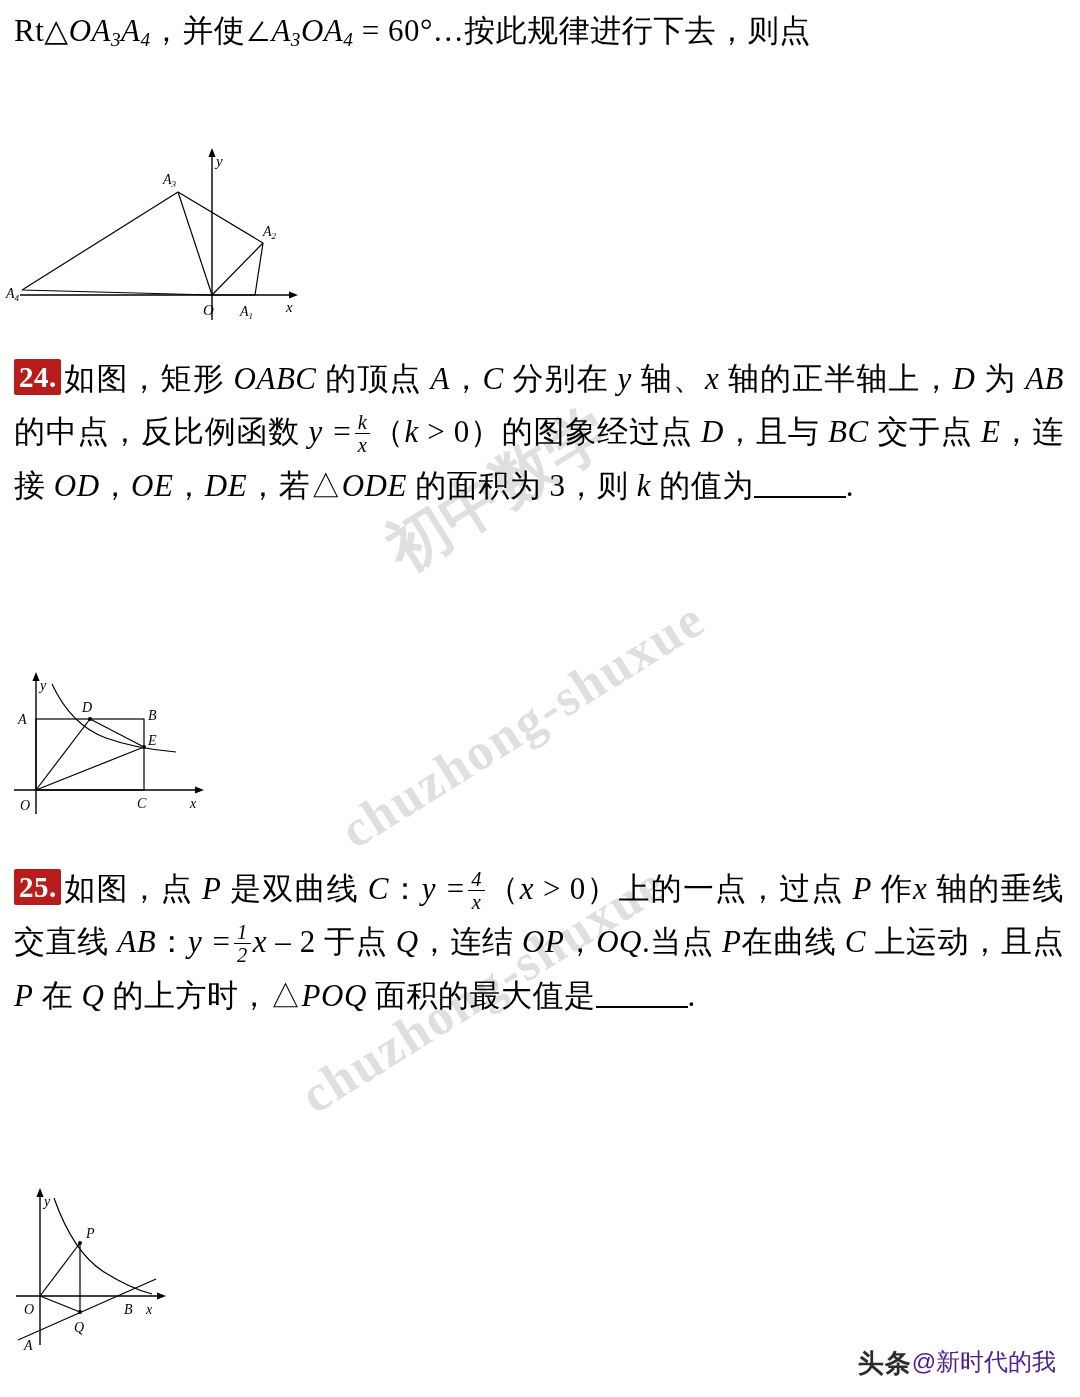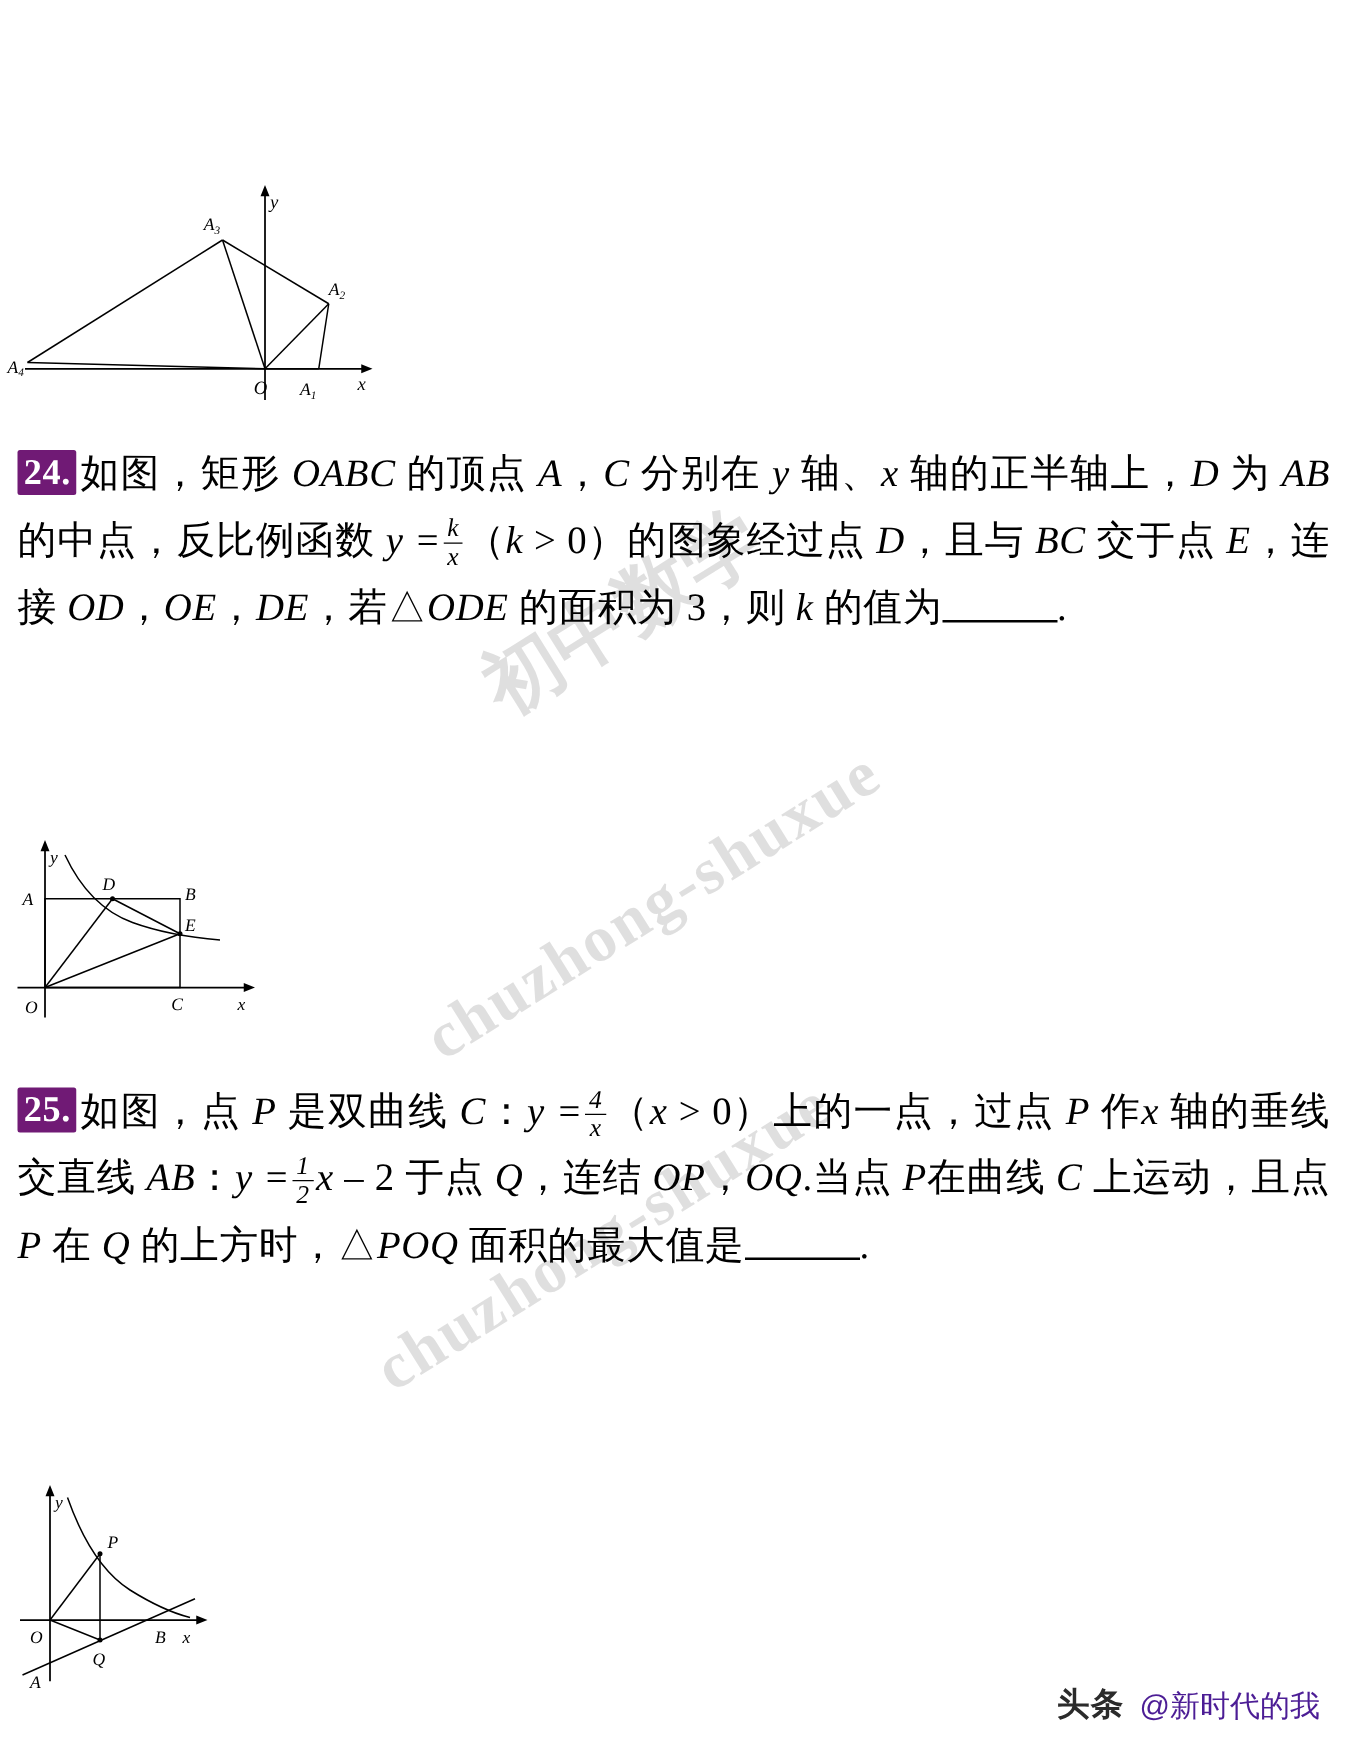--- a/index.html
+++ b/index.html
@@ -49,21 +49,21 @@
     border-bottom: 2px solid #000;
     width: 108px;
     height: 1em;
     vertical-align: -2px;
   }
   .blank.short {
     width: 92px;
   }
   .qnum {
     display: inline-block;
-    background: #701a75;
+    background: #b91c1c;
     color: #fff;
     font-family: "Liberation Serif", serif;
     font-weight: bold;
     font-size: 29px;
     line-height: 36px;
     padding: 0 4px 0 5px;
     margin-right: 3px;
     vertical-align: 2px;
     border-radius: 2px;
   }
@@ -129,22 +129,22 @@
     transform-origin: left top;
     letter-spacing: 2px;
   }
 
   
   .footer {
     position: absolute;
     right: 24px;
     bottom: 16px;
     display: flex;
-    align-items: flex-end;
-    gap: 12px;
+    align-items: flex-start;
+    gap: 0;
   }
   .footer .tt {
     font-family: "Liberation Sans", sans-serif;
     font-weight: bold;
     font-size: 26px;
     color: #2b2b2b;
     letter-spacing: 1px;
   }
   .footer .at {
     font-family: "Liberation Sans", sans-serif;
@@ -155,20 +155,24 @@
 </head>
 <body>
 
 <div class="page">
 
   <div class="watermark wm1">初中数学</div>
   <div class="watermark wm2">chuzhong-shuxue</div>
   <div class="watermark wm3">chuzhong-shuxue</div>
 
   <div class="block qtext" style="top:4px;">
+    <span>
+      <span>Rt△</span><span class="mathvar">OA</span><sub>3</sub><span class="mathvar">A</span><sub>4</sub><span>，并使∠</span><span class="mathvar">A</span><sub>3</sub><span class="mathvar">OA</span><sub>4</sub>
+      <span>= 60°…按此规律进行下去，则点</span>
+    </span>
     <br>
   </div>
 
   <div class="figure" style="left:0px; top:140px;">
     <svg width="330" height="190" viewBox="0 0 330 190">
 
       <line x1="212" y1="180" x2="212" y2="14" stroke="#000" stroke-width="1.4"></line>
       <polygon points="212,8 208.4,17 215.6,17" fill="#000"></polygon>
       <line x1="20" y1="155" x2="292" y2="155" stroke="#000" stroke-width="1.4"></line>
       <polygon points="298,155 289,151.4 289,158.6" fill="#000"></polygon>

